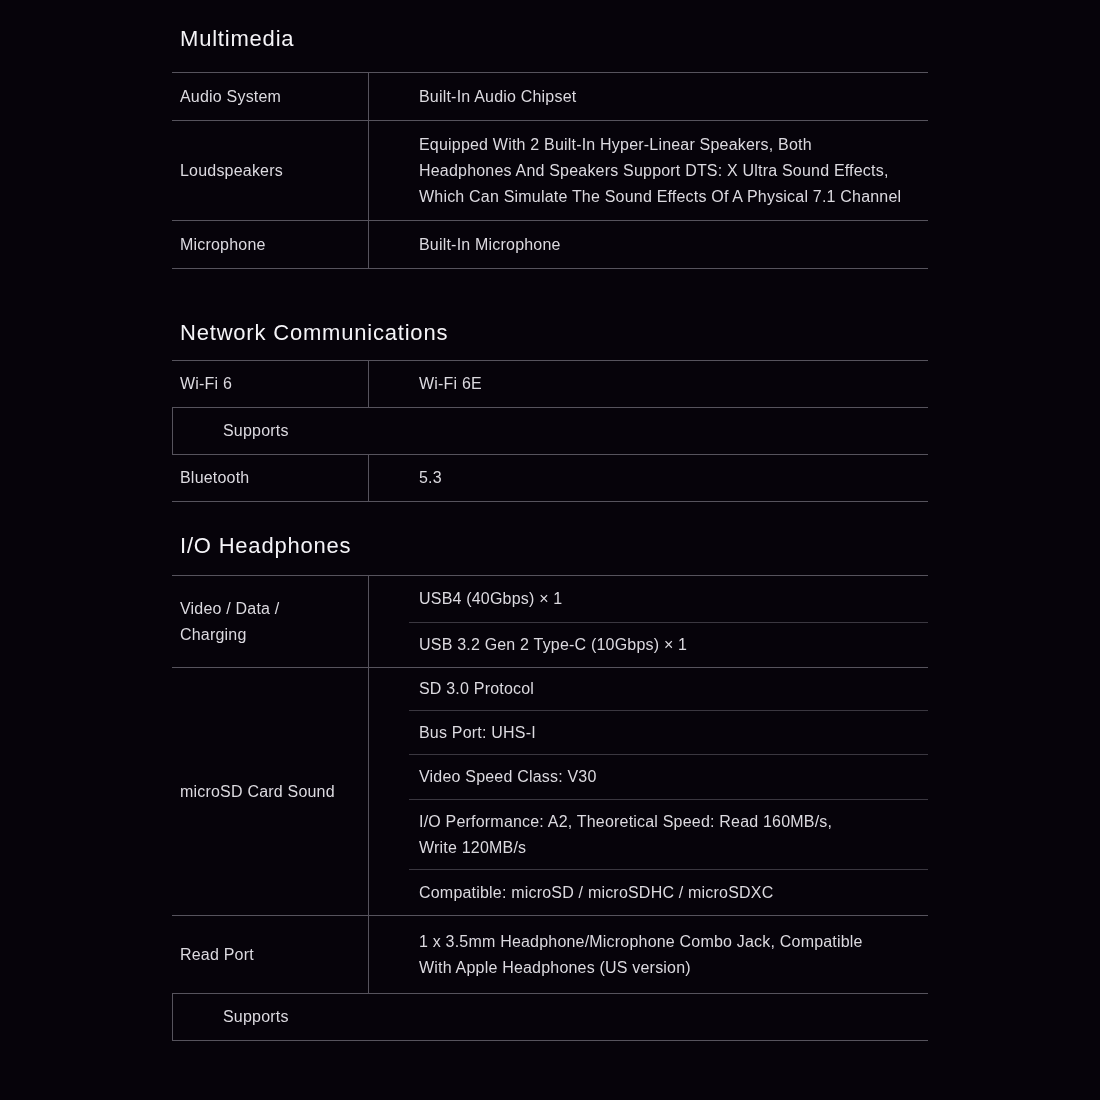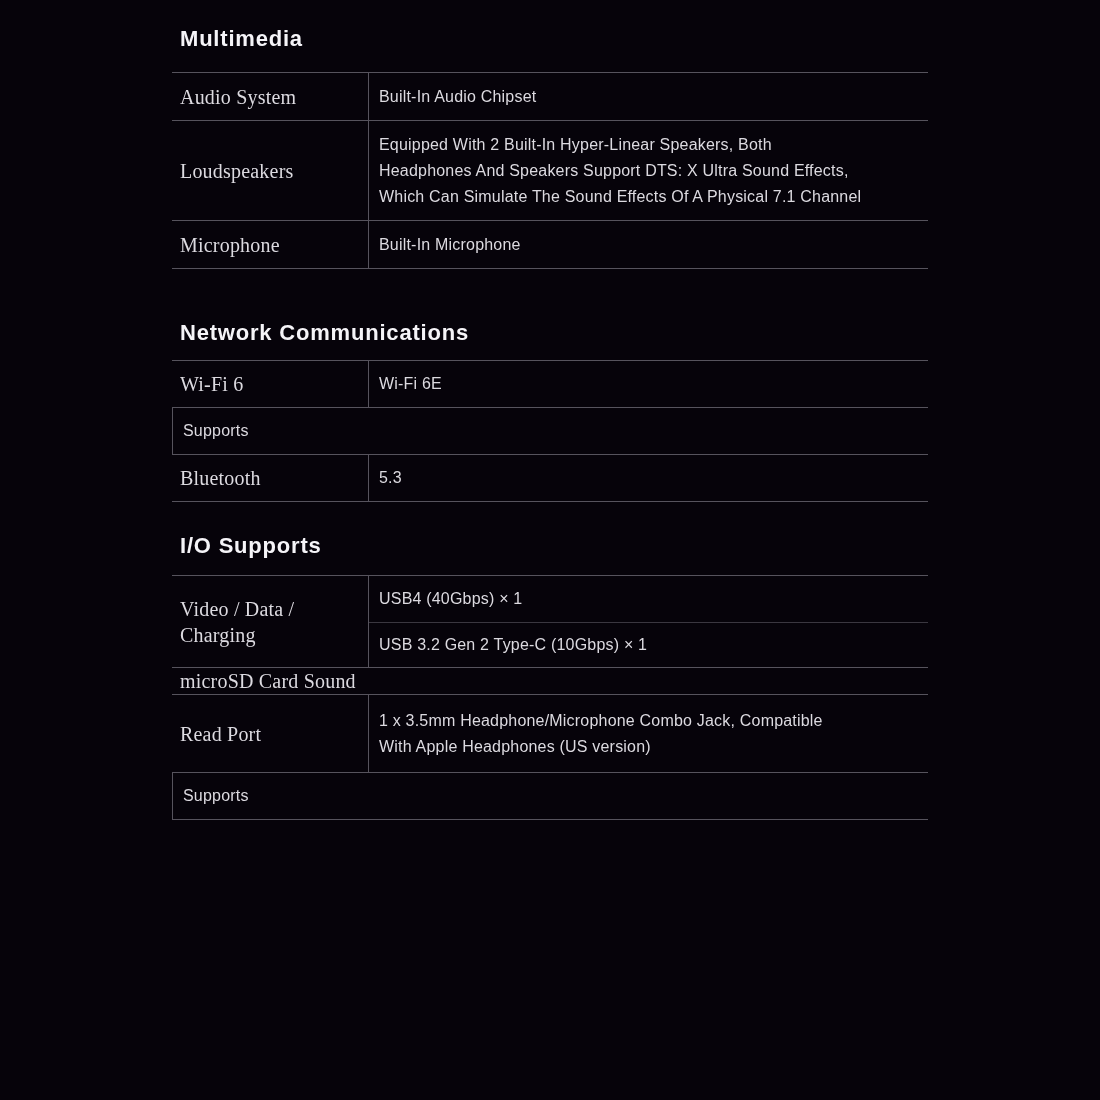--- a/index.html
+++ b/index.html
@@ -11,33 +11,33 @@
   }
   *{margin:0;padding:0;box-sizing:border-box;}
   html,body{background:var(--bg);}
   body{
     width:1100px;height:1100px;overflow:hidden;
     font-family:"Liberation Sans","DejaVu Sans",sans-serif;
     color:var(--text);
   }
   .content{position:relative;margin-left:172px;width:756px;}
   .section-title{
-    font-size:22px;font-weight:bold;line-height:24px;
+    font-size:22px;font-weight:normal;line-height:24px;
     color:var(--title);letter-spacing:0.8px;padding-left:8px;
   }
   .s1 .section-title{margin:27px 0 21px;}
   .s2 .section-title{margin:52px 0 15px;}
   .s3 .section-title{margin:32px 0 17px;}
   .spec-table{border-top:1px solid var(--line);}
   .row{display:flex;border-bottom:1px solid var(--line);}
   .cell-label{
     width:196px;flex:0 0 196px;display:flex;align-items:center;
-    padding-left:8px;font-size:20px;line-height:26px;letter-spacing:0.2px;font-family:Liberation Serif, serif;
+    padding-left:8px;font-size:16px;line-height:26px;letter-spacing:0.2px;
   }
-  .cell-value{flex:1;border-left:1px solid var(--line);display:flex;flex-direction:column;}
+  .cell-value{flex:1;border-left:1px solid var(--line);display:flex;flex-direction:column;padding-left:40px;}
   .subcell{
     display:flex;align-items:center;padding-left:10px;padding-right:8px;
     font-size:16px;line-height:26px;letter-spacing:0.2px;
   }
   .subcell + .subcell{border-top:1px solid var(--subline);}
   .ml{white-space:pre-line;}
   
   .h42{min-height:42px}.h44{min-height:44px}.h45{min-height:45px}
   .h46{min-height:46px}.h47{min-height:47px}.h70{min-height:70px}
   .h77{min-height:77px}.h99{min-height:99px}
@@ -90,34 +90,42 @@
       <div class="row">
         <div class="cell-label">Bluetooth</div>
         <div class="cell-value">
           <div class="subcell h46">5.3</div>
         </div>
       </div>
     </div>
   </div>
 
   <div class="section s3">
-    <div class="section-title">I/O Supports</div>
+    <div class="section-title">I/O Headphones</div>
     <div class="spec-table">
 
       <div class="row">
         <div class="cell-label ml">Video / Data /
 Charging</div>
         <div class="cell-value">
           <div class="subcell h46">USB4 (40Gbps) × 1</div>
           <div class="subcell h45">USB 3.2 Gen 2 Type-C (10Gbps) × 1</div>
         </div>
       </div>
 
       <div class="row">
         <div class="cell-label">microSD Card Sound</div>
+        <div class="cell-value">
+          <div class="subcell h42">SD 3.0 Protocol</div>
+          <div class="subcell h44">Bus Port: UHS-I</div>
+          <div class="subcell h45">Video Speed Class: V30</div>
+          <div class="subcell ml h70">I/O Performance: A2, Theoretical Speed: Read 160MB/s,
+Write 120MB/s</div>
+          <div class="subcell h46">Compatible: microSD / microSDHC / microSDXC</div>
+        </div>
       </div>
 
       <div class="row">
         <div class="cell-label">Read Port</div>
         <div class="cell-value">
           <div class="subcell ml h77">1 x 3.5mm Headphone/Microphone Combo Jack, Compatible
 With Apple Headphones (US version)</div>
         </div>
       </div>
 

